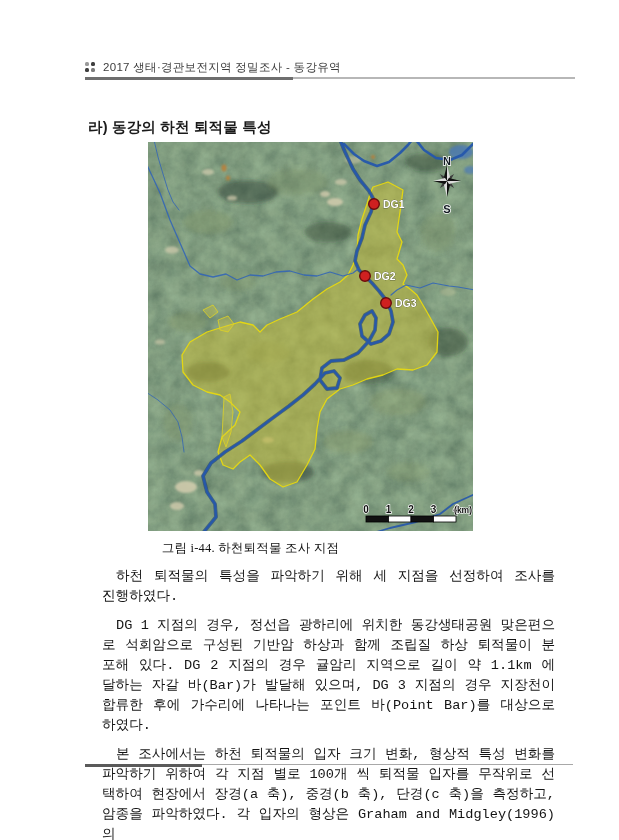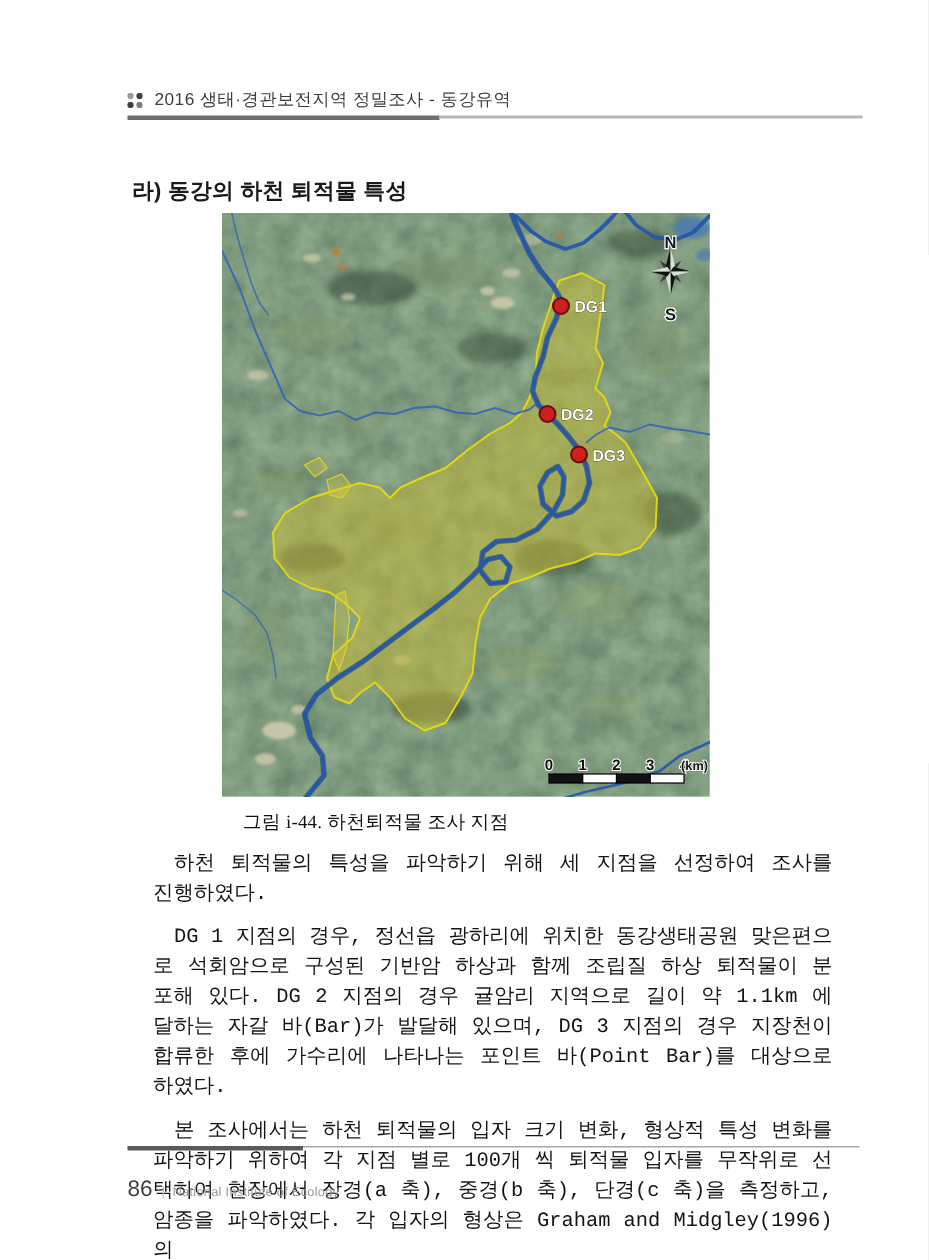--- a/index.html
+++ b/index.html
@@ -47,21 +47,21 @@
 <body>
 
 <div class="page">
 
   <div class="hdr-icon">
       <i></i>
       <i></i>
       <i></i>
       <i></i>
     </div>
-  <div class="hdr-title">2016 생태·경관보전지역 정밀조사 - 동강유역</div>
+  <div class="hdr-title">2017 생태·경관보전지역 정밀조사 - 동강유역</div>
   <div class="hdr-rule">
       <span class="dark"></span>
       <span class="light"></span>
     </div>
 
   <div class="sec-heading">라) 동강의 하천 퇴적물 특성</div>
 
   <div class="map-wrap">
     <svg viewBox="0 0 325 389" width="325" height="389">
       <defs>
@@ -194,19 +194,14 @@
   <div class="bodytext">
     <p>하천 퇴적물의 특성을 파악하기 위해 세 지점을 선정하여 조사를 진행하였다.</p>
     <p>DG 1 지점의 경우, 정선읍 광하리에 위치한 동강생태공원 맞은편으로 석회암으로 구성된 기반암 하상과 함께 조립질 하상 퇴적물이 분포해 있다. DG 2 지점의 경우 귤암리 지역으로 길이 약 1.1km 에 달하는 자갈 바(Bar)가 발달해 있으며, DG 3 지점의 경우 지장천이 합류한 후에 가수리에 나타나는 포인트 바(Point Bar)를 대상으로 하였다.</p>
     <p>본 조사에서는 하천 퇴적물의 입자 크기 변화, 형상적 특성 변화를 파악하기 위하여 각 지점 별로 100개 씩 퇴적물 입자를 무작위로 선택하여 현장에서 장경(a 축), 중경(b 축), 단경(c 축)을 측정하고, 암종을 파악하였다. 각 입자의 형상은 Graham and Midgley(1996)의</p>
   </div>
 
   <div class="ftr-rule">
       <span class="dark"></span>
       <span class="light"></span>
     </div>
-  <div class="ftr-line">
-    <span class="ftr-page">86</span>
-    <span class="ftr-div">|</span>
-    <span class="ftr-org">National Institute of Ecology</span>
-  </div>
 
 </div>
 
 </body></html>

